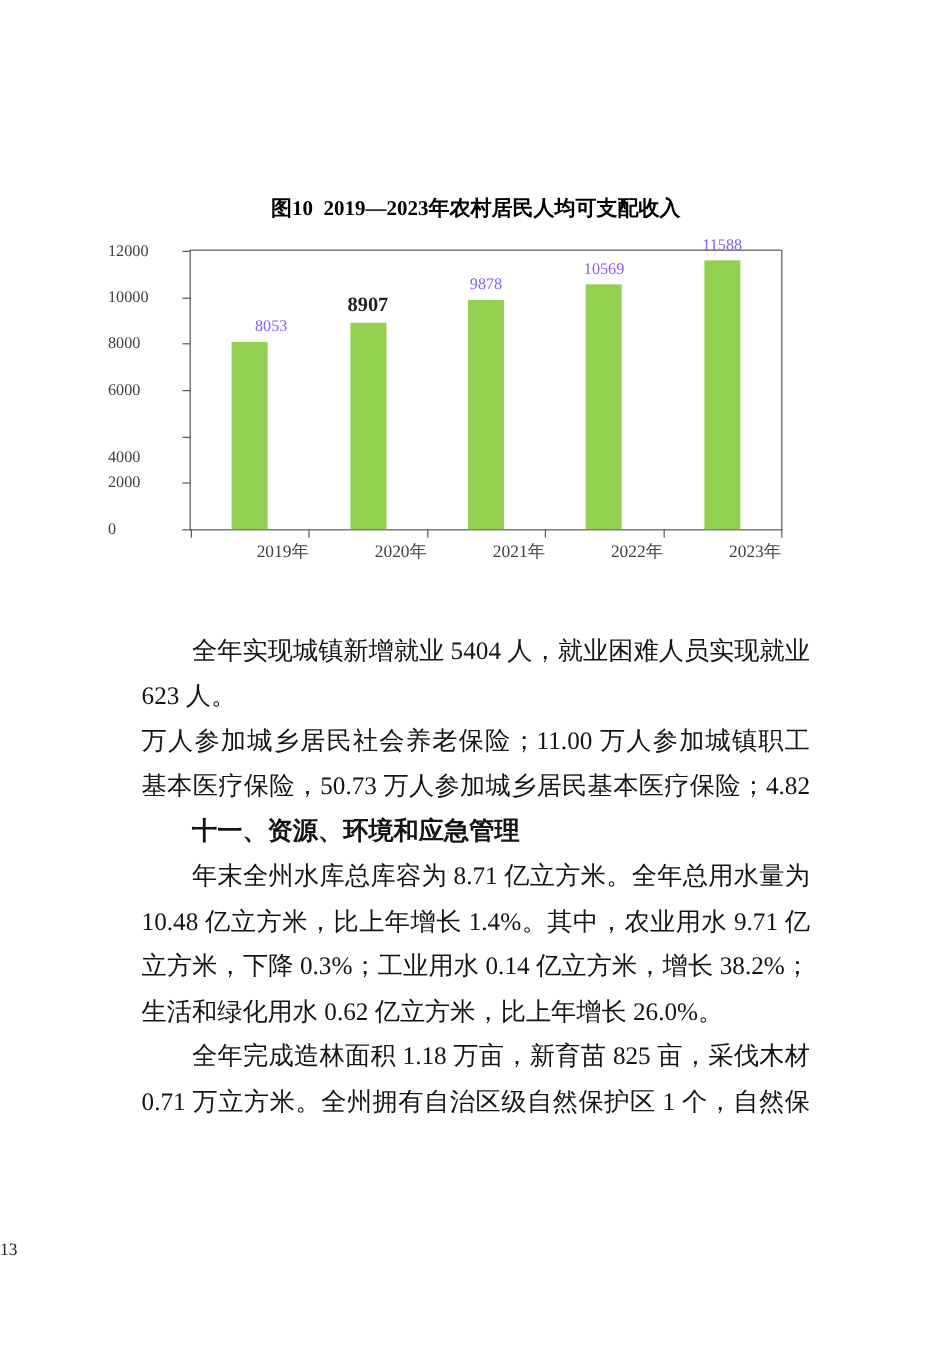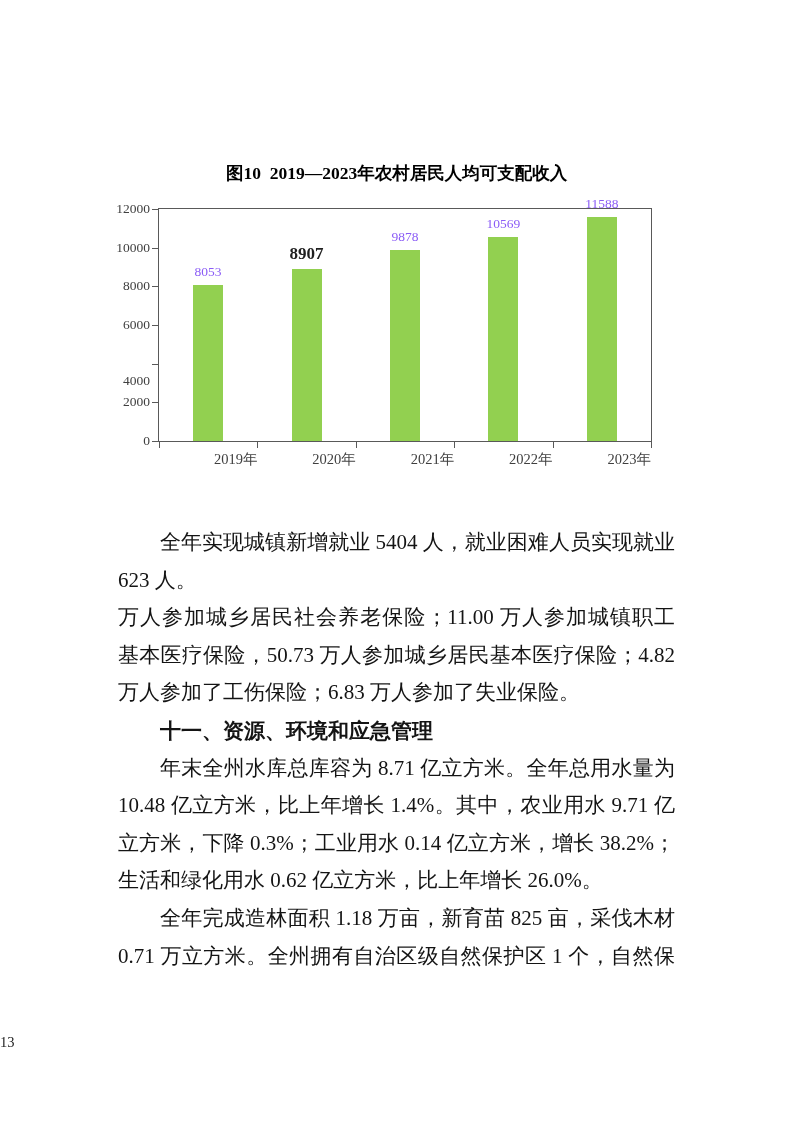--- a/index.html
+++ b/index.html
@@ -11,21 +11,21 @@
                font-weight:bold;font-size:17.5px;color:#000;white-space:pre;}
   .plot{position:absolute;left:158px;top:208px;width:492px;height:232px;
         border:1px solid #595959;}
   .bar{position:absolute;bottom:0;width:30px;}
   .bar-label{position:absolute;width:90px;text-align:center;font-size:13.5px;color:#8b5cf6;}
   .bar-label.emph{font-size:17px;font-weight:bold;color:#1f1f1f;}
   .cat-label{position:absolute;top:100%;margin-top:9px;text-align:right;
              font-size:14.5px;color:#3f3f3f;white-space:nowrap;}
   .xtick{position:absolute;bottom:-7px;width:1px;height:7px;background:#595959;}
   .ytick{position:absolute;left:-7px;width:7px;height:1px;background:#595959;}
-  .ytick-label{position:absolute;right:100%;margin-right:9px;width:60px;text-align:right;
+  .ytick-label{position:absolute;right:100%;margin-right:9px;width:60px;text-align:left;
                font-size:13.5px;line-height:18px;color:#3f3f3f;}
 
   
   .body{position:absolute;left:118px;top:524px;width:557px;
         font-size:21px;line-height:37.6px;color:#141414;}
   .bline{text-align:justify;}
   .jl{text-align-last:justify;}
   .ll{text-align-last:left;}
   .ind{text-indent:2em;}
   .heading{font-family:"Liberation Sans","DejaVu Sans",sans-serif;font-weight:bold;}
@@ -35,21 +35,21 @@
 </style>
 </head>
 <body>
 
 <div class="page">
 
   <div>
     <div class="chart-title">图10  2019—2023年农村居民人均可支配收入</div>
     <div class="plot">
         <div class="bar" style="left: 34.2px; height: 156px; background: rgb(146, 208, 80);"></div>
-        <div class="bar-label" style="left: 4px; bottom: 161px;">8053</div>
+        <div class="bar-label" style="left: 22px; bottom: 161px;">8053</div>
         <div class="cat-label" style="left: 0px; width: 98.4px;">2019年</div>
         <div class="bar" style="left: 132.6px; height: 172px; background: rgb(146, 208, 80);"></div>
         <div class="bar-label emph" style="left: 102.6px; bottom: 177px;">8907</div>
         <div class="cat-label" style="left: 98.4px; width: 98.4px;">2020年</div>
         <div class="bar" style="left: 231px; height: 191px; background: rgb(146, 208, 80);"></div>
         <div class="bar-label" style="left: 201px; bottom: 196px;">9878</div>
         <div class="cat-label" style="left: 196.8px; width: 98.4px;">2021年</div>
         <div class="bar" style="left: 329.4px; height: 204px; background: rgb(146, 208, 80);"></div>
         <div class="bar-label" style="left: 299.4px; bottom: 209px;">10569</div>
         <div class="cat-label" style="left: 295.2px; width: 98.4px;">2022年</div>
@@ -80,21 +80,20 @@
   </div>
 
   <div class="body">
     <div>
       <div class="bline jl ind">全年实现城镇新增就业 5404 人，就业困难人员实现就业</div>
       <div class="bline ll">623 人。</div>
     </div>
     <div>
       <div class="bline jl">万人参加城乡居民社会养老保险；11.00 万人参加城镇职工</div>
       <div class="bline jl">基本医疗保险，50.73 万人参加城乡居民基本医疗保险；4.82</div>
-      <div class="bline ll">万人参加了工伤保险；6.83 万人参加了失业保险。</div>
     </div>
     <div class="bline heading ind">十一、资源、环境和应急管理</div>
     <div>
       <div class="bline jl ind">年末全州水库总库容为 8.71 亿立方米。全年总用水量为</div>
       <div class="bline jl">10.48 亿立方米，比上年增长 1.4%。其中，农业用水 9.71 亿</div>
       <div class="bline jl">立方米，下降 0.3%；工业用水 0.14 亿立方米，增长 38.2%；</div>
       <div class="bline ll">生活和绿化用水 0.62 亿立方米，比上年增长 26.0%。</div>
     </div>
     <div>
       <div class="bline jl ind">全年完成造林面积 1.18 万亩，新育苗 825 亩，采伐木材</div>

